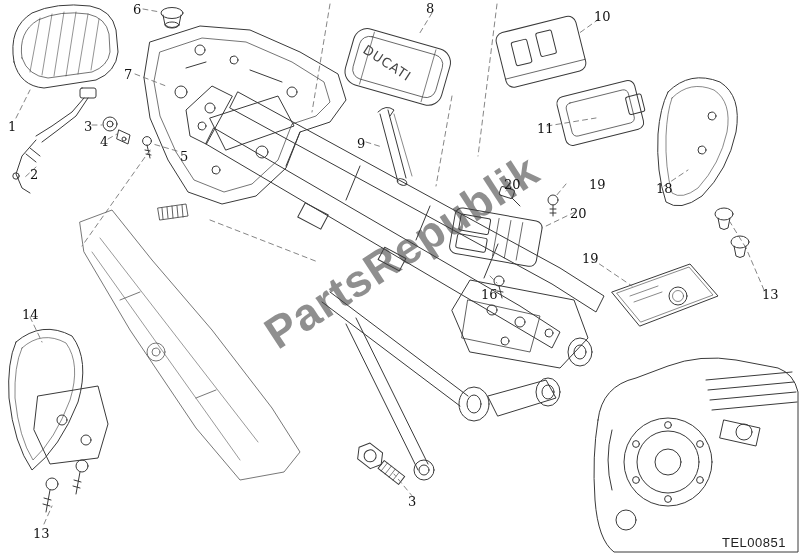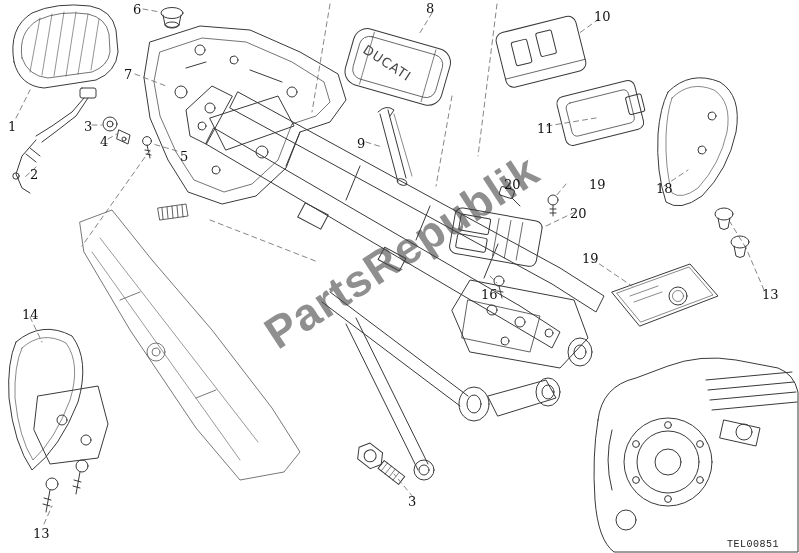--- a/index.html
+++ b/index.html
@@ -13,22 +13,22 @@
     position:absolute; font-size:13px; line-height:1; color:#111;
     font-family:"DejaVu Serif", serif;
   }
   .watermark {
     position:absolute; left:212px; top:226px; width:380px; text-align:center;
     transform:rotate(-33deg); transform-origin:center;
     font-family:"Liberation Sans", sans-serif; font-weight:bold; font-size:45px;
     color:rgba(62,62,62,0.58); letter-spacing:1px; pointer-events:none; white-space:nowrap;
   }
   .diagram-code {
-    position:absolute; right:20px; bottom:3px;
-    font-family:Liberation Mono, monospace; font-size:10px; color:#222; letter-spacing:0.5px;
+    position:absolute; right:13px; bottom:3px;
+    font-family:Liberation Sans, sans-serif; font-size:13px; color:#222; letter-spacing:0.5px;
   }
 </style>
 </head>
 <body>
 
 <div class="stage">
 
   <svg width="799" height="553" viewBox="0 0 799 553">
     <g stroke="#3a3a3a" fill="none" stroke-width="1" stroke-linejoin="round" stroke-linecap="round">
 

